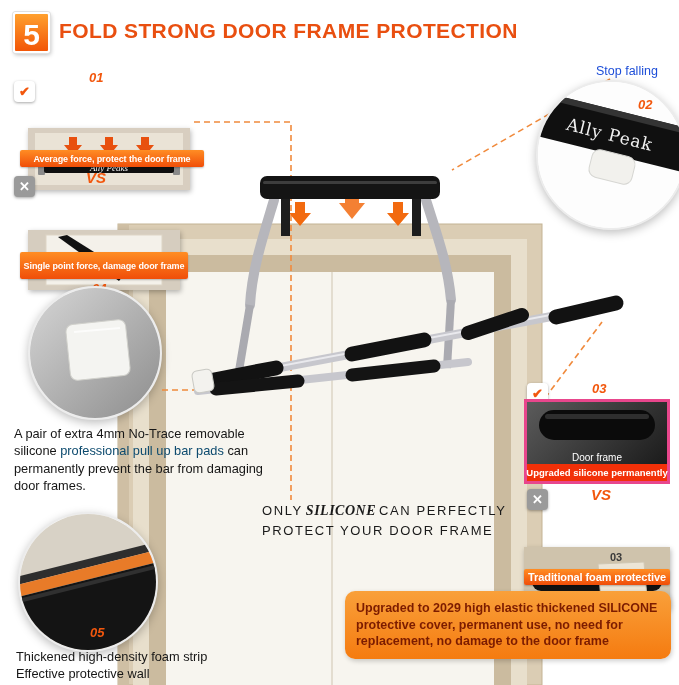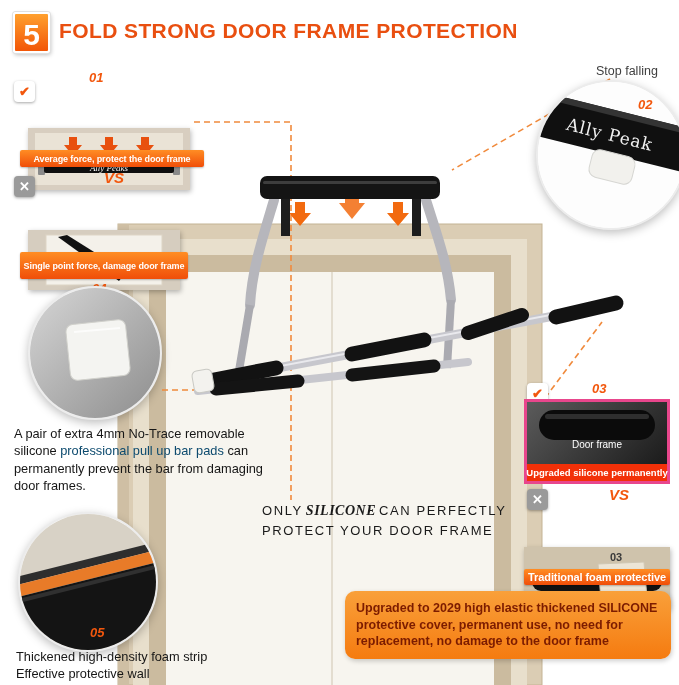--- a/index.html
+++ b/index.html
@@ -12,30 +12,30 @@
     color:#fff;font-size:30px;font-weight:bold;text-align:center;line-height:41px;border-radius:3px;
     border:2px solid #fff;box-shadow:0 0 0 1px #e0e0e0,1px 2px 4px rgba(0,0,0,.25);box-sizing:border-box;}
   .page-title{left:59px;top:19px;font-size:21px;font-weight:bold;color:#e94f10;letter-spacing:.4px;white-space:nowrap;}
 
   
   .num-label{color:#f2570d;font-weight:bold;font-style:italic;font-size:13px;}
   .tile{width:21px;height:21px;border-radius:4px;box-shadow:0 1px 3px rgba(0,0,0,.35);
         display:flex;align-items:center;justify-content:center;font-size:13px;font-weight:bold;}
   .tile.check{background:#fff;color:#f2570d;}
   .tile.cross{background:#9a9a9a;color:#fff;}
-  .vs{color:#f2570d;font-weight:bold;font-style:italic;font-size:15px;margin-left:18px;}
+  .vs{color:#f2570d;font-weight:bold;font-style:italic;font-size:15px;}
   .cap{background:linear-gradient(180deg,#ff8d24,#f04e09);color:#fff;font-weight:bold;font-size:9px;
        display:flex;align-items:center;justify-content:center;border-radius:2px;white-space:nowrap;
        box-shadow:0 1px 2px rgba(0,0,0,.25);letter-spacing:-.1px;}
   .panel{box-shadow:1px 2px 5px rgba(0,0,0,.28);margin-top:40px;}
 
   .circle{border-radius:50%;overflow:hidden;border:2px solid #ececec;background:#fff;
           box-shadow:0 3px 10px rgba(0,0,0,.25);box-sizing:content-box;}
 
-  .stop-falling{left:596px;top:64px;font-size:12.5px;color:#404040;}
+  .stop-falling{left:596px;top:64px;font-size:12.5px;color:#1d4ed8;}
 
   .pads-text{left:14px;top:425px;width:252px;font-size:12.8px;line-height:1.35;color:#161616;}
   .pads-text .hl{color:#0c4a6e;}
 
   .box03{left:524px;top:399px;width:146px;border:3px solid #e8468c;background:#333;box-sizing:border-box;}
   .box03-label{position:absolute;left:0;right:0;bottom:19px;text-align:center;color:#fff;font-size:10px;}
   .box03-cap{height:17px;background:#f23008;color:#fff;font-weight:bold;font-size:9.5px;
              display:flex;align-items:center;justify-content:center;white-space:nowrap;}
 
   .note{left:262px;top:503px;width:260px;color:#1a1a1a;}
@@ -173,21 +173,21 @@
   </div>
 
   <div class="abs tile check" style="left:527px;top:383px">✔</div>
   <div class="abs num-label" style="left:592px;top:381px">03</div>
   <div class="abs box03">
     <div style="position:relative;height:62px;background:linear-gradient(135deg,#5b5b5b,#1b1b1b);overflow:hidden">
       <svg width="140" height="62" viewBox="0 0 140 62">
         <rect x="12" y="8" width="116" height="30" rx="15" fill="#0b0b0b"></rect>
         <rect x="18" y="12" width="104" height="5" rx="2.5" fill="#2e2e2e"></rect>
       </svg>
-      <div class="box03-label" style="bottom:14px">Door frame</div>
+      <div class="box03-label" style="bottom:1px">Door frame</div>
     </div>
     <div class="box03-cap">Upgraded silicone permanently</div>
   </div>
 
   <div class="abs tile cross" style="left:527px;top:489px">✕</div>
   <div class="abs vs" style="left:591px;top:486px">VS</div>
 
   <div class="abs panel" style="left:524px;top:507px;width:146px;height:62px">
     <svg width="146" height="62" viewBox="0 0 146 62">
       <rect width="146" height="62" fill="#cfc3ac"></rect>

